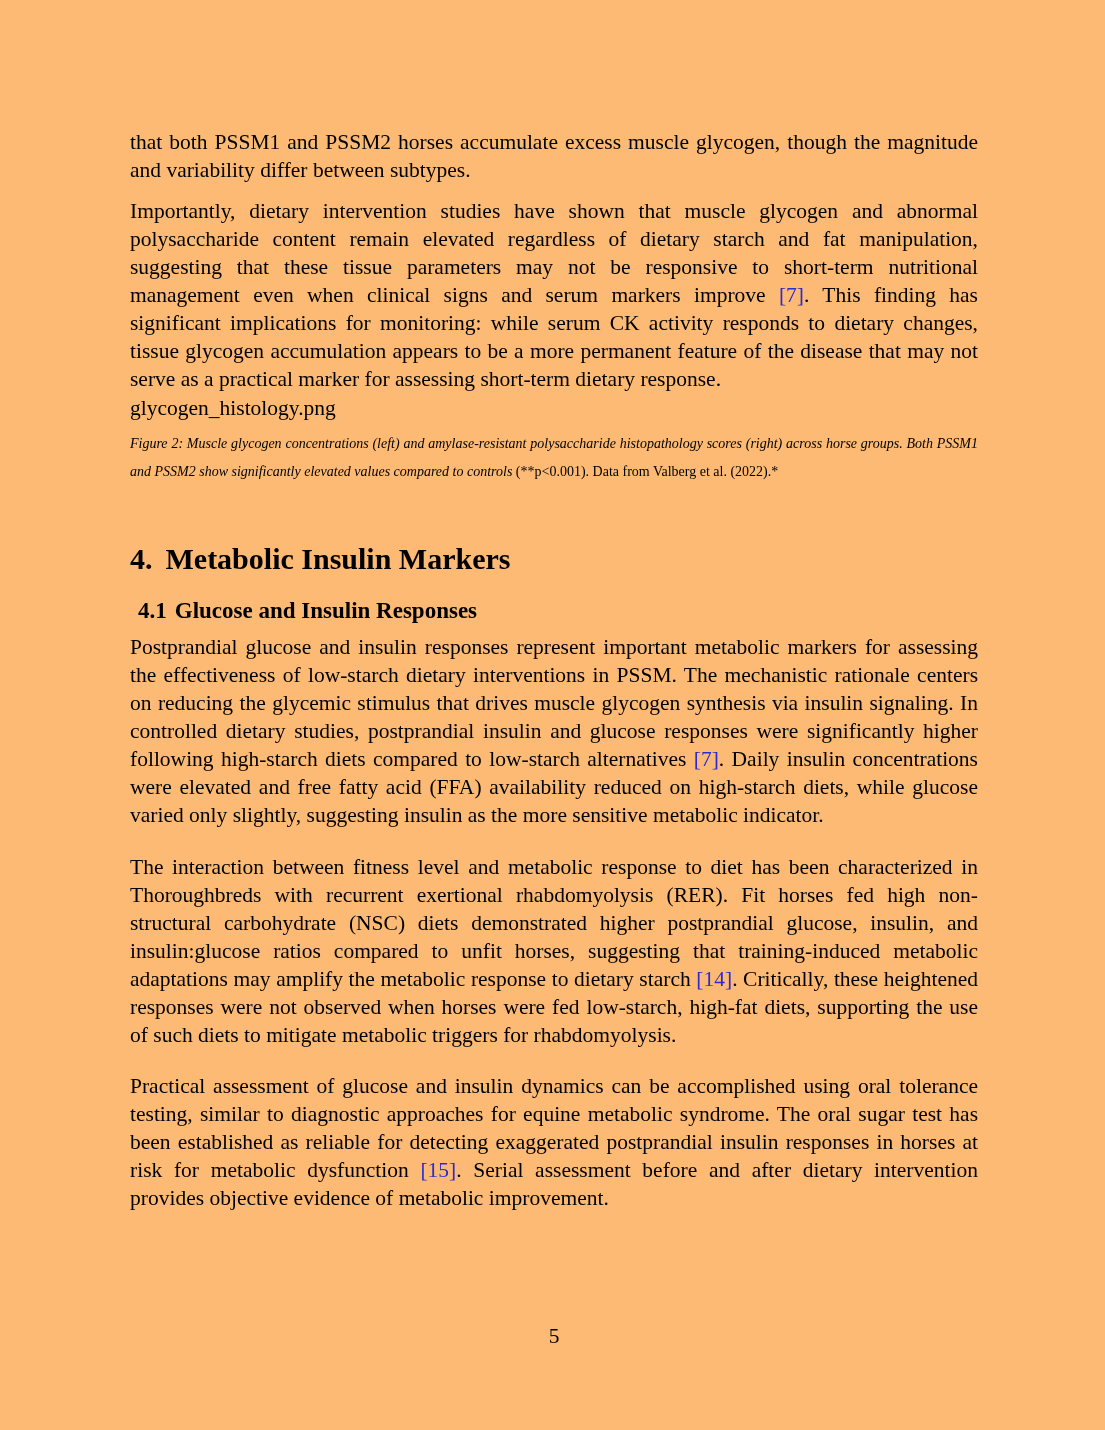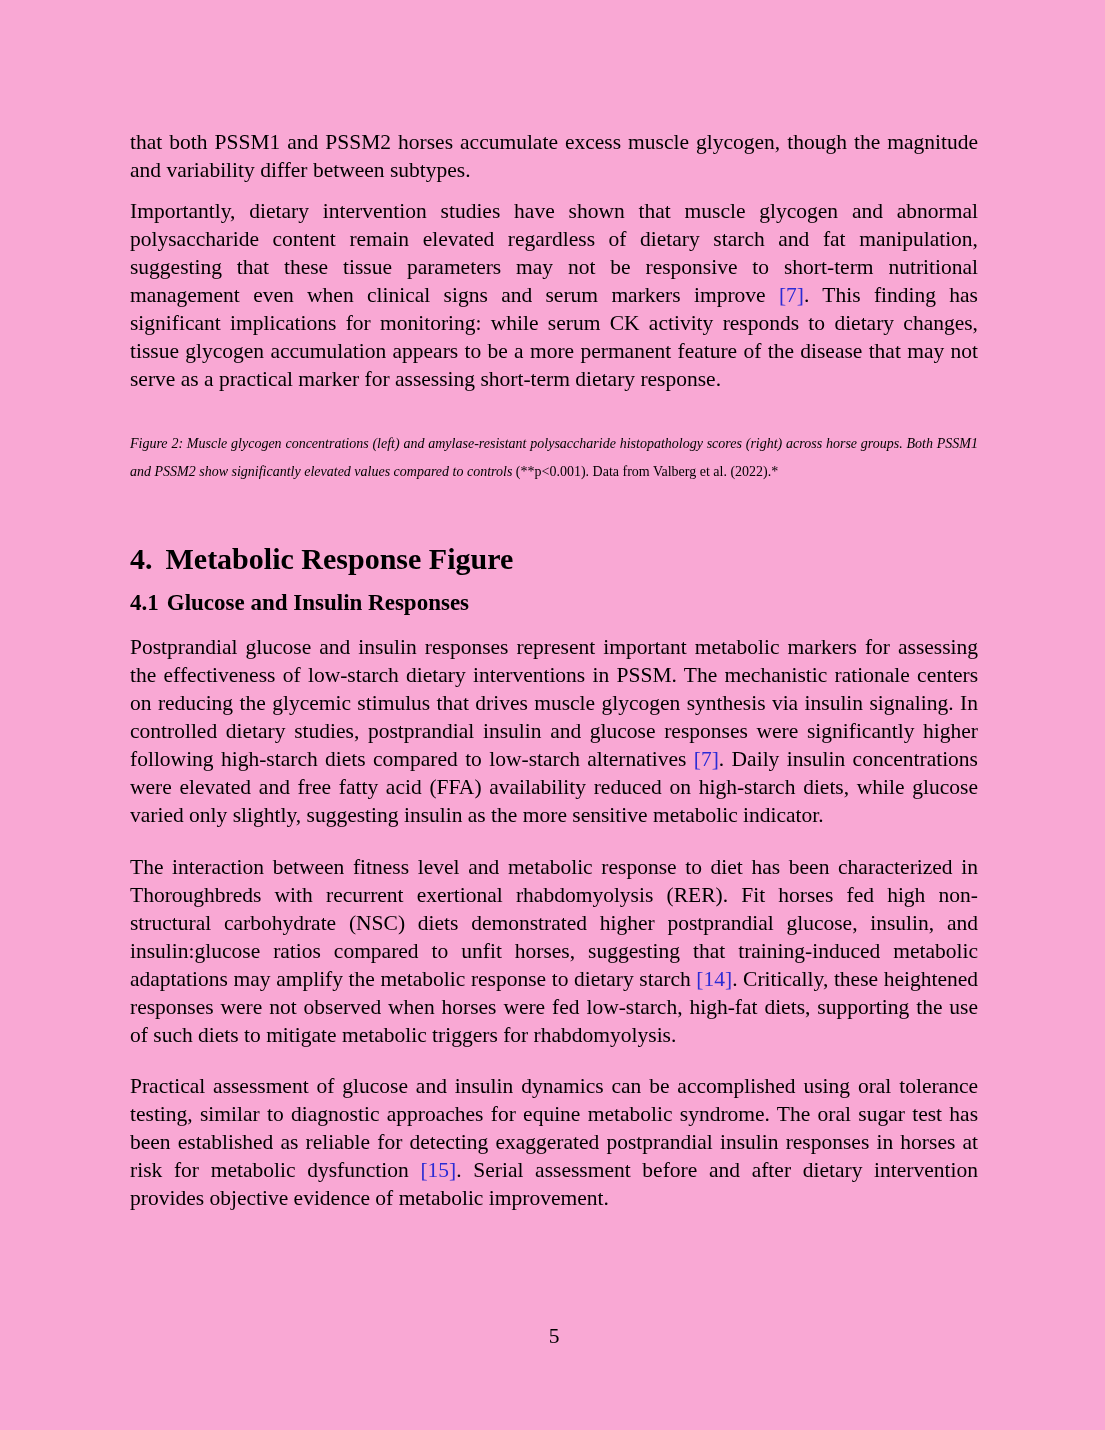--- a/index.html
+++ b/index.html
@@ -4,21 +4,21 @@
 <style>
   html, body {
     margin: 0;
     padding: 0;
     background: #ffffff;
   }
   .page {
     position: relative;
     width: 1105px;
     height: 1430px;
-    background: #f9a8d4;
+    background: #fdba74;
     color: #000000;
     font-family: "Liberation Serif", "DejaVu Serif", serif;
     overflow: hidden;
   }
   .tb {
     position: absolute;
     left: 130px;
     width: 848px;
   }
   .body-par {
@@ -53,21 +53,21 @@
   .fig-caption .cap-roman { font-style: normal; }
   .section-heading {
     margin: 0;
     font-size: 30px;
     line-height: 32px;
     font-weight: bold;
     text-align: left;
   }
   .section-heading .sec-num { margin-right: 13px; }
   .subsection-heading {
-    margin: 0;
+    margin: 8px;
     font-size: 23px;
     line-height: 26px;
     font-weight: bold;
     text-align: left;
   }
   .subsection-heading .sec-num { margin-right: 8px; }
   .page-number {
     position: absolute;
     left: 130px;
     width: 848px;
@@ -79,24 +79,25 @@
 </style>
 </head>
 <body>
 
 <div class="page">
 
   <p class="body-par tb" style="top: 128px;">that both PSSM1 and PSSM2 horses accumulate excess muscle glycogen, though the magnitude and variability differ between subtypes.</p>
 
   <p class="body-par tb" style="top: 197px;"><span>Importantly, dietary intervention studies have shown that muscle glycogen and abnormal polysaccharide content remain elevated regardless of dietary starch and fat manipulation, suggesting that these tissue parameters may not be responsive to short-term nutritional management even when clinical signs and serum markers improve </span><a class="cite">[7]</a><span>. This finding has significant implications for monitoring: while serum CK activity responds to dietary changes, tissue glycogen accumulation appears to be a more permanent feature of the disease that may not serve as a practical marker for assessing short-term dietary response.</span></p>
 
+  <p class="fig-placeholder tb" style="top: 394px;">glycogen_histology.png</p>
 
   <p class="fig-caption tb" style="top: 430px;"><span class="cap-italic">Figure 2: Muscle glycogen concentrations (left) and amylase-resistant polysaccharide histopathology scores (right) across horse groups. Both PSSM1 and PSSM2 show significantly elevated values compared to controls </span><span class="cap-roman">(**p&lt;0.001). Data from Valberg et al. (2022).*</span></p>
 
-  <h1 class="section-heading tb" style="top: 543px;"><span class="sec-num">4.</span><span>Metabolic Response Figure</span></h1>
+  <h1 class="section-heading tb" style="top: 543px;"><span class="sec-num">4.</span><span>Metabolic Insulin Markers</span></h1>
 
   <h2 class="subsection-heading tb" style="top: 590px;"><span class="sec-num">4.1</span><span>Glucose and Insulin Responses</span></h2>
 
   <p class="body-par tb" style="top: 633px;"><span>Postprandial glucose and insulin responses represent important metabolic markers for assessing the effectiveness of low-starch dietary interventions in PSSM. The mechanistic rationale centers on reducing the glycemic stimulus that drives muscle glycogen synthesis via insulin signaling. In controlled dietary studies, postprandial insulin and glucose responses were significantly higher following high-starch diets compared to low-starch alternatives </span><a class="cite">[7]</a><span>. Daily insulin concentrations were elevated and free fatty acid (FFA) availability reduced on high-starch diets, while glucose varied only slightly, suggesting insulin as the more sensitive metabolic indicator.</span></p>
 
   <p class="body-par tb" style="top: 853px;"><span>The interaction between fitness level and metabolic response to diet has been characterized in Thoroughbreds with recurrent exertional rhabdomyolysis (RER). Fit horses fed high non-structural carbohydrate (NSC) diets demonstrated higher postprandial glucose, insulin, and insulin:glucose ratios compared to unfit horses, suggesting that training-induced metabolic adaptations may amplify the metabolic response to dietary starch </span><a class="cite">[14]</a><span>. Critically, these heightened responses were not observed when horses were fed low-starch, high-fat diets, supporting the use of such diets to mitigate metabolic triggers for rhabdomyolysis.</span></p>
 
   <p class="body-par tb" style="top: 1072px;"><span>Practical assessment of glucose and insulin dynamics can be accomplished using oral tolerance testing, similar to diagnostic approaches for equine metabolic syndrome. The oral sugar test has been established as reliable for detecting exaggerated postprandial insulin responses in horses at risk for metabolic dysfunction </span><a class="cite">[15]</a><span>. Serial assessment before and after dietary intervention provides objective evidence of metabolic improvement.</span></p>
 
   <div class="page-number">5</div>

